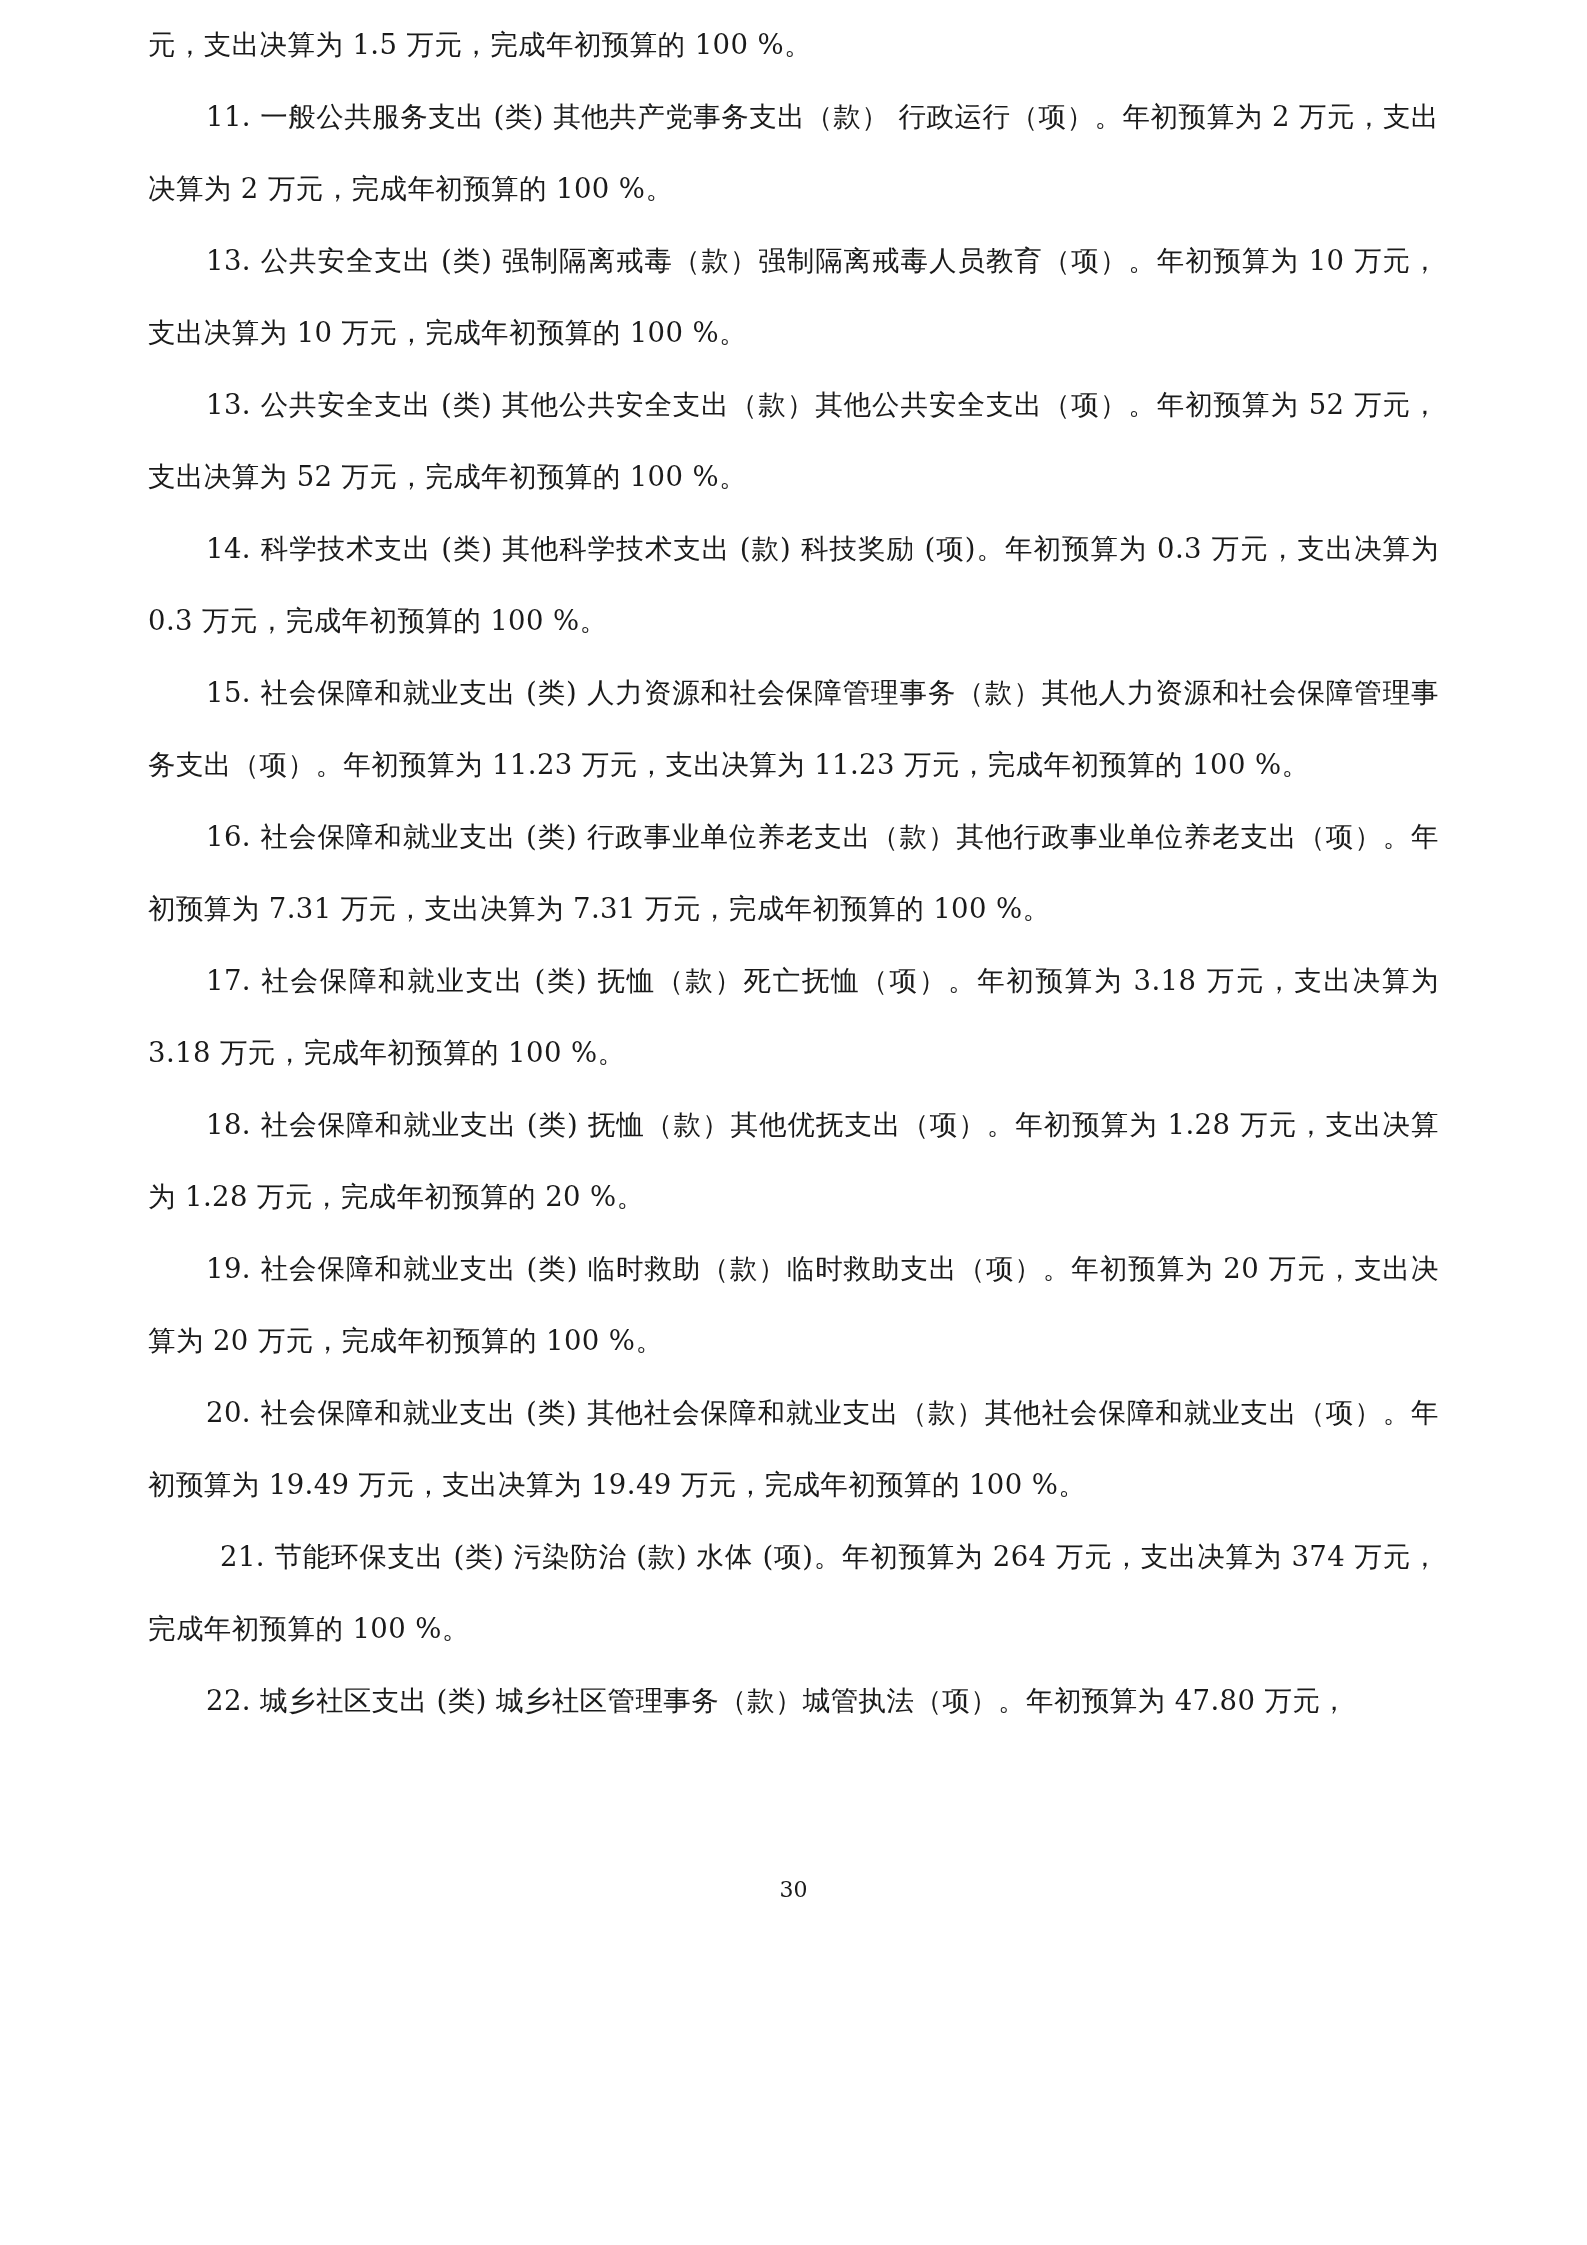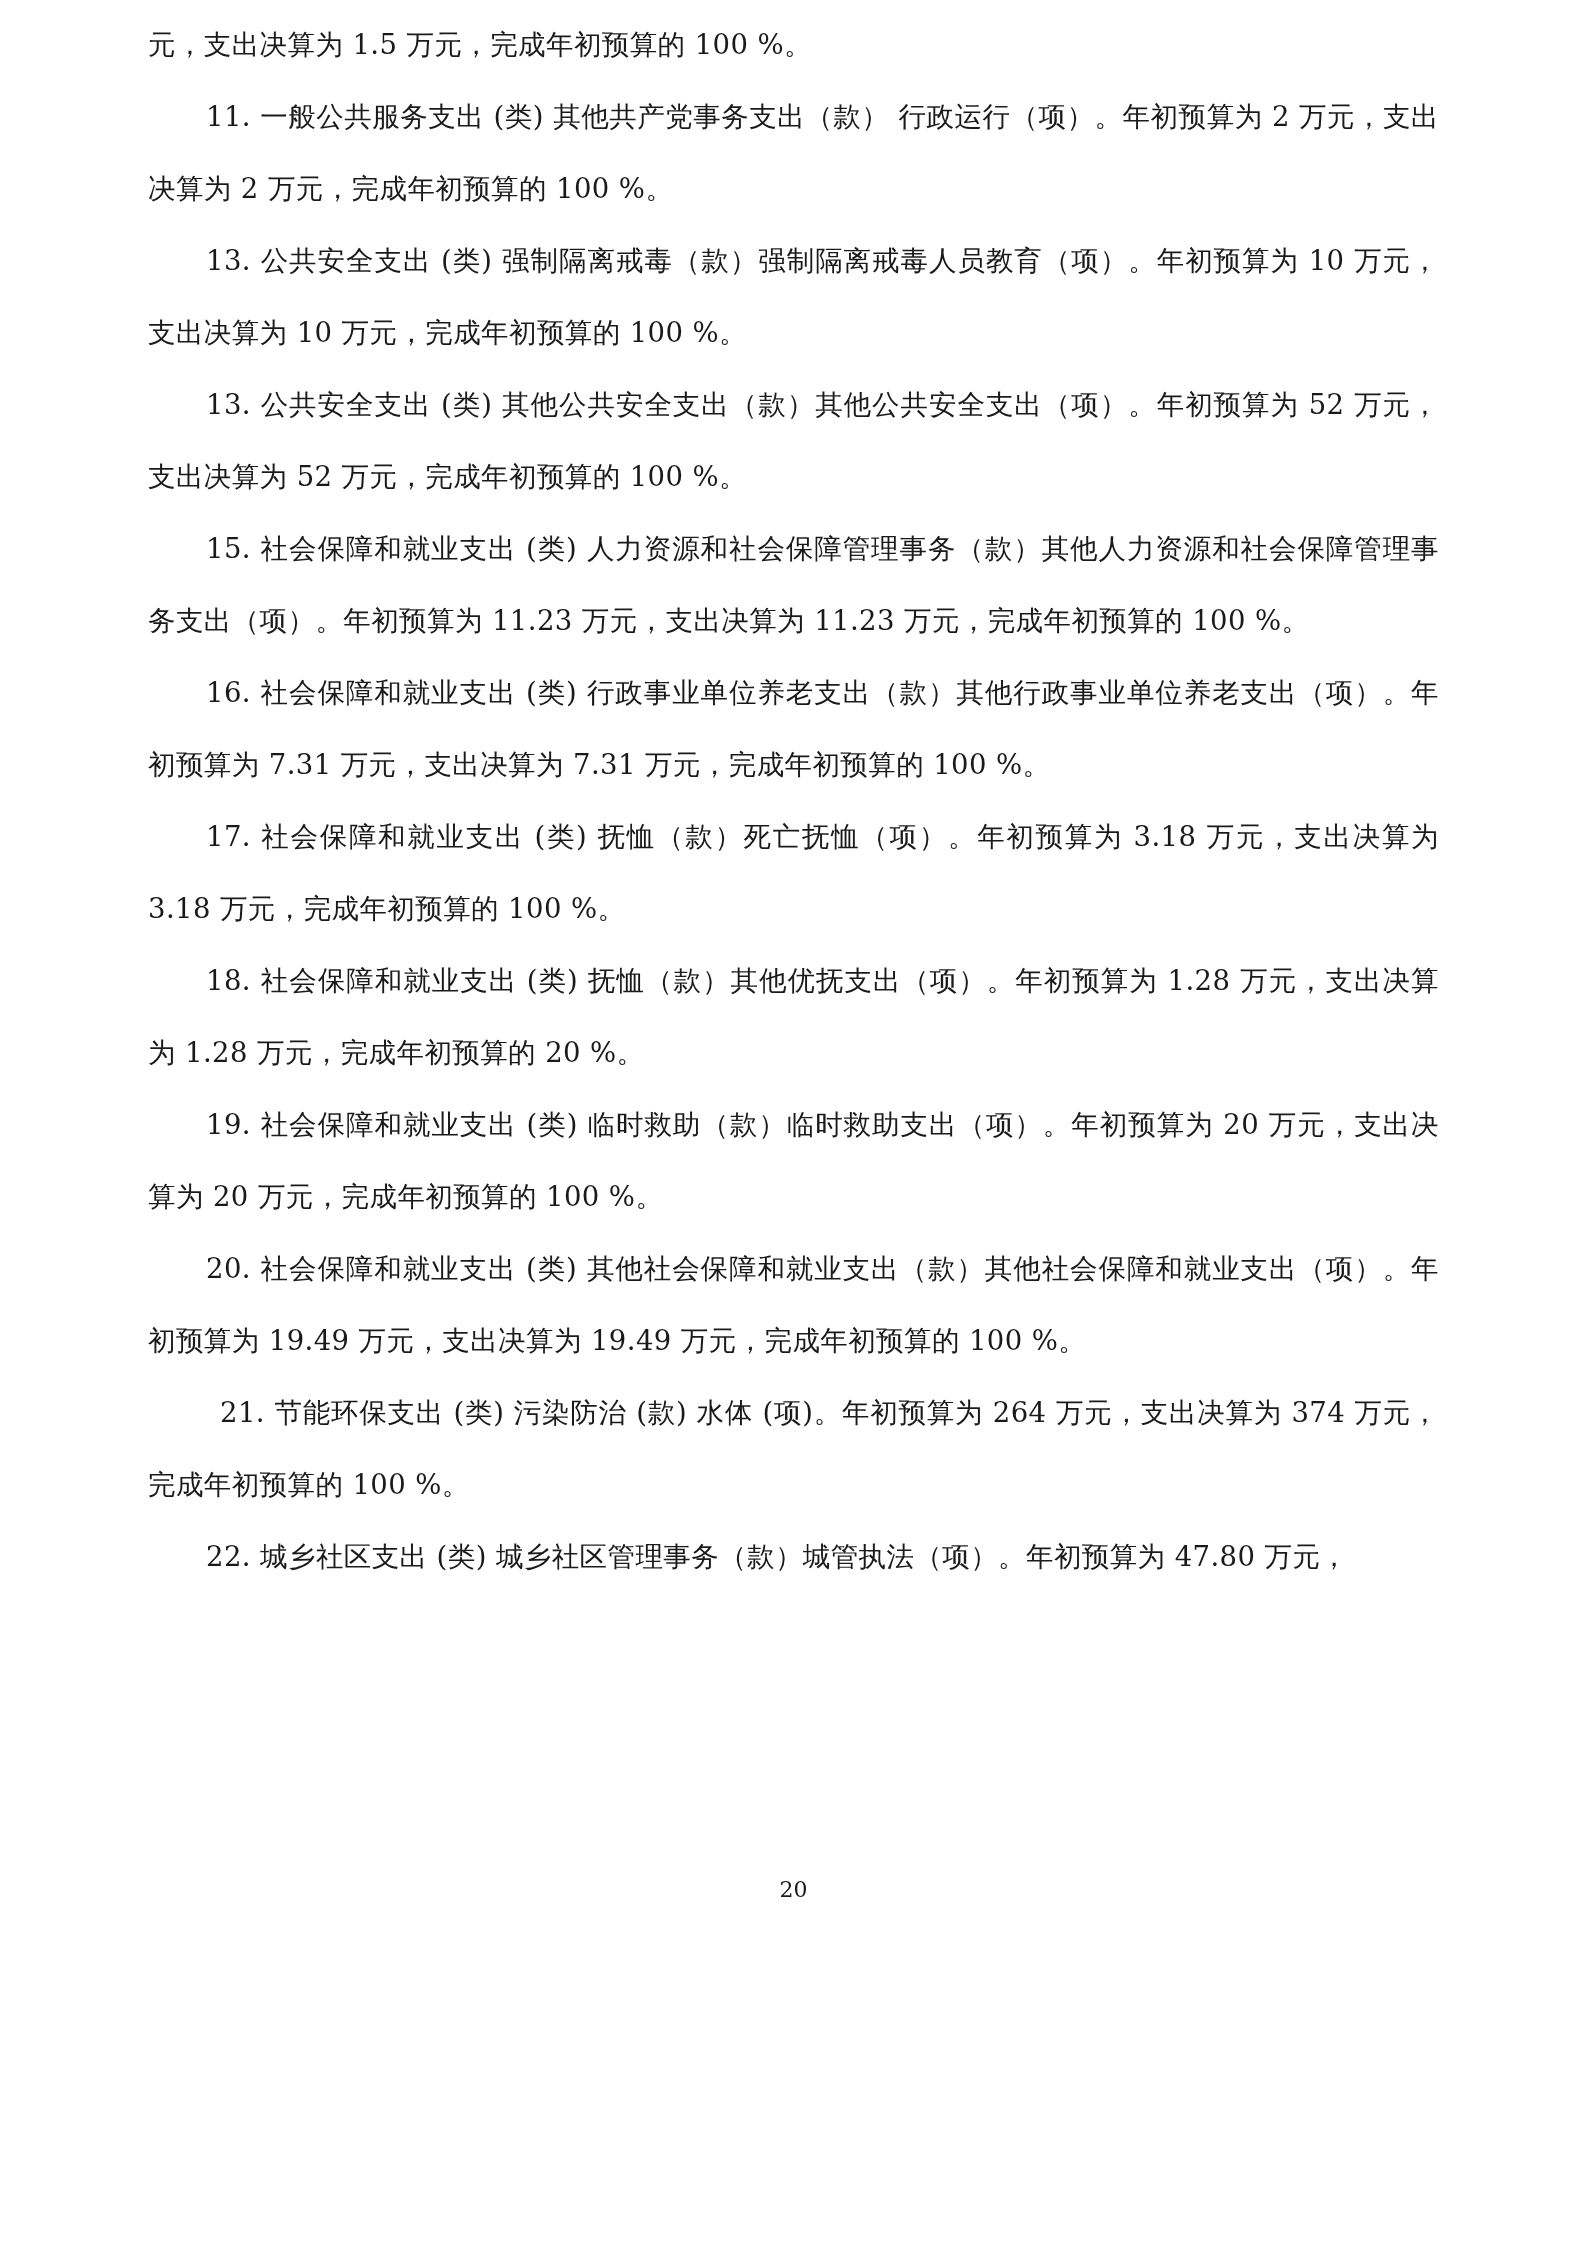--- a/index.html
+++ b/index.html
@@ -53,34 +53,35 @@
   <div class="body-text">
 
     <p class="para">元，支出决算为 1.5 万元，完成年初预算的 100 %。</p>
 
     <p class="para indent">11. 一般公共服务支出 (类) 其他共产党事务支出（款） 行政运行（项）。年初预算为 2 万元，支出决算为 2 万元，完成年初预算的 100 %。</p>
 
     <p class="para indent">13. 公共安全支出 (类) 强制隔离戒毒（款）强制隔离戒毒人员教育（项）。年初预算为 10 万元，支出决算为 10 万元，完成年初预算的 100 %。</p>
 
     <p class="para indent">13. 公共安全支出 (类) 其他公共安全支出（款）其他公共安全支出（项）。年初预算为 52 万元，支出决算为 52 万元，完成年初预算的 100 %。</p>
 
+    <p class="para indent">14. 科学技术支出 (类) 其他科学技术支出 (款) 科技奖励 (项)。年初预算为 0.3 万元，支出决算为 0.3 万元，完成年初预算的 100 %。</p>
 
     <p class="para indent">15. 社会保障和就业支出 (类) 人力资源和社会保障管理事务（款）其他人力资源和社会保障管理事务支出（项）。年初预算为 11.23 万元，支出决算为 11.23 万元，完成年初预算的 100 %。</p>
 
     <p class="para indent">16. 社会保障和就业支出 (类) 行政事业单位养老支出（款）其他行政事业单位养老支出（项）。年初预算为 7.31 万元，支出决算为 7.31 万元，完成年初预算的 100 %。</p>
 
     <p class="para indent">17. 社会保障和就业支出 (类) 抚恤（款）死亡抚恤（项）。年初预算为 3.18 万元，支出决算为 3.18 万元，完成年初预算的 100 %。</p>
 
     <p class="para indent">18. 社会保障和就业支出 (类) 抚恤（款）其他优抚支出（项）。年初预算为 1.28 万元，支出决算为 1.28 万元，完成年初预算的 20 %。</p>
 
     <p class="para indent">19. 社会保障和就业支出 (类) 临时救助（款）临时救助支出（项）。年初预算为 20 万元，支出决算为 20 万元，完成年初预算的 100 %。</p>
 
     <p class="para indent">20. 社会保障和就业支出 (类) 其他社会保障和就业支出（款）其他社会保障和就业支出（项）。年初预算为 19.49 万元，支出决算为 19.49 万元，完成年初预算的 100 %。</p>
 
     <p class="para indent2"> 21. 节能环保支出 (类) 污染防治 (款) 水体 (项)。年初预算为 264 万元，支出决算为 374 万元，完成年初预算的 100 %。</p>
 
     <p class="para indent">22. 城乡社区支出 (类) 城乡社区管理事务（款）城管执法（项）。年初预算为 47.80 万元，</p>
 
   </div>
 
-  <div class="page-number">20</div>
+  <div class="page-number">30</div>
 
 </div>
 
 </body></html>

